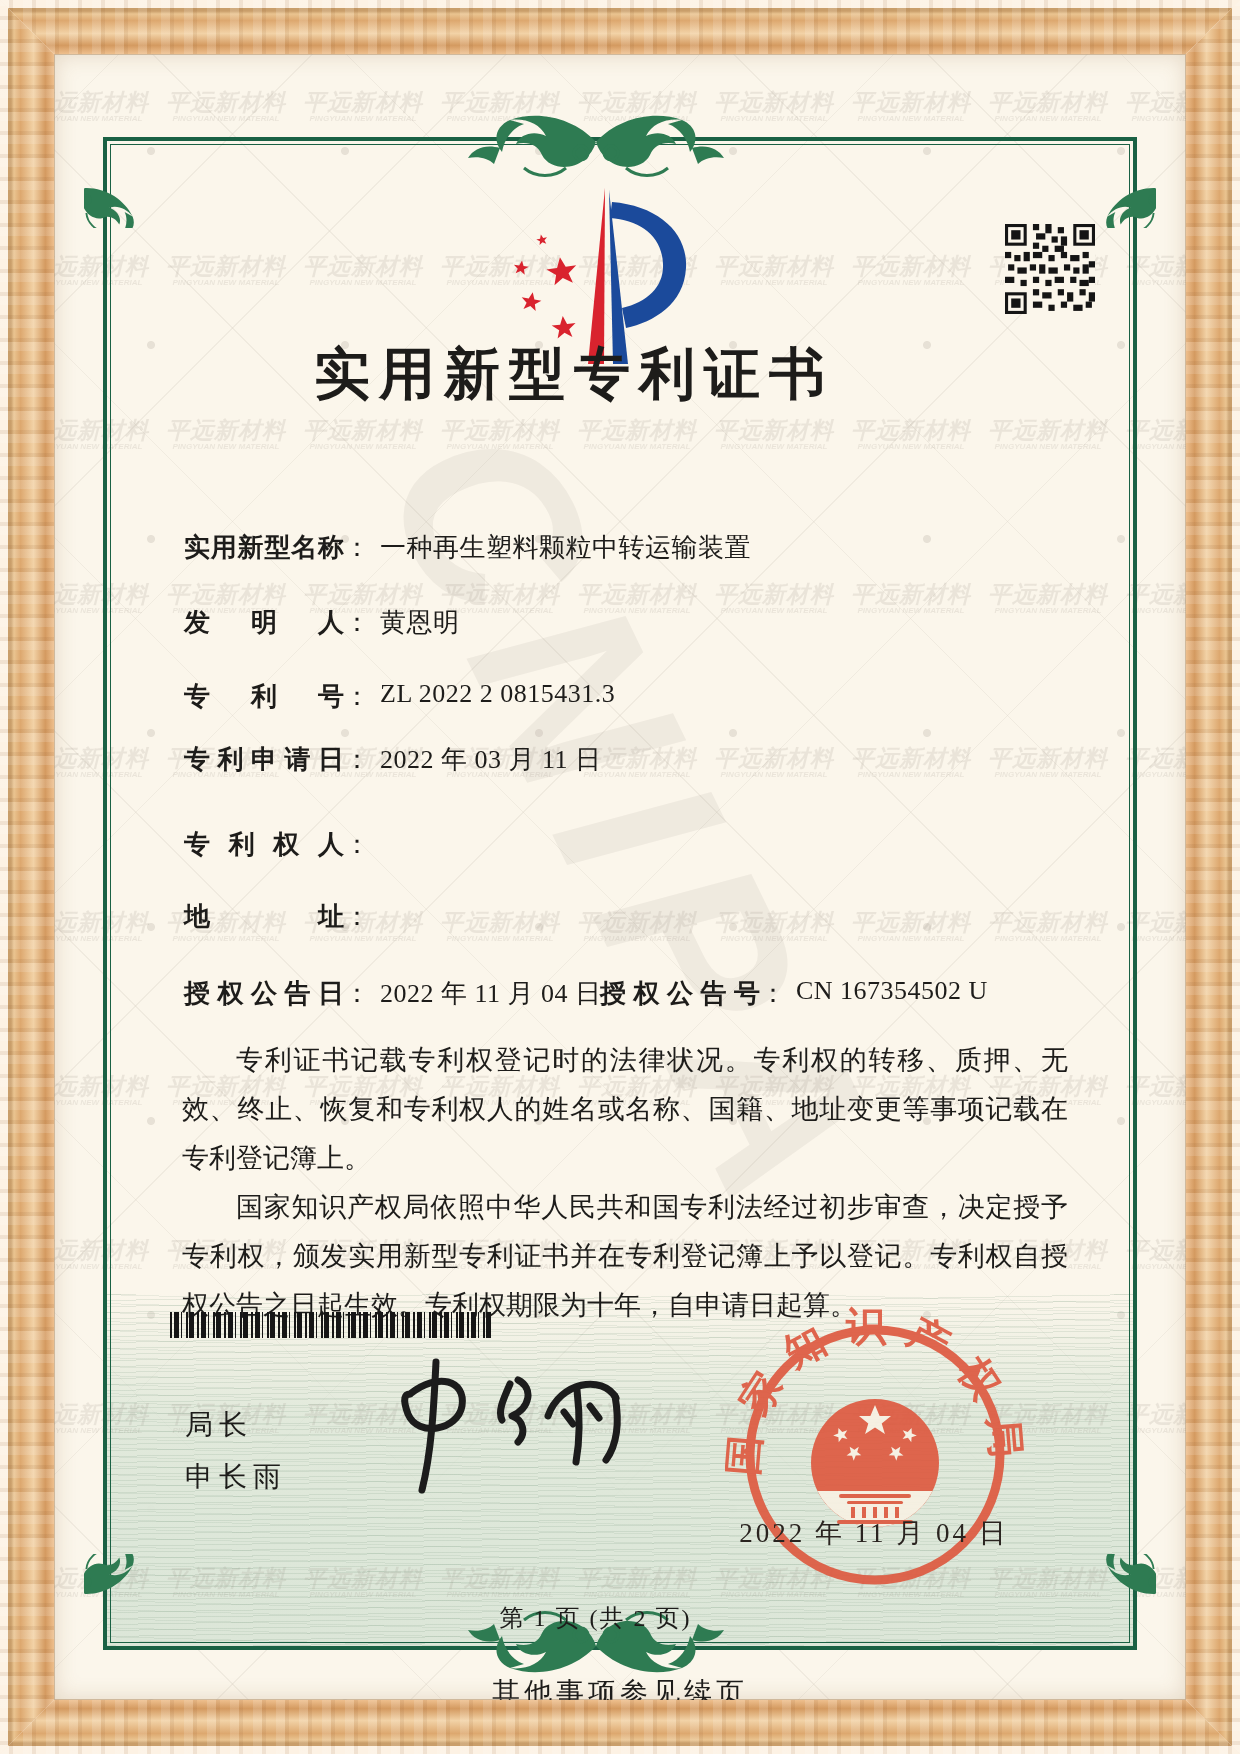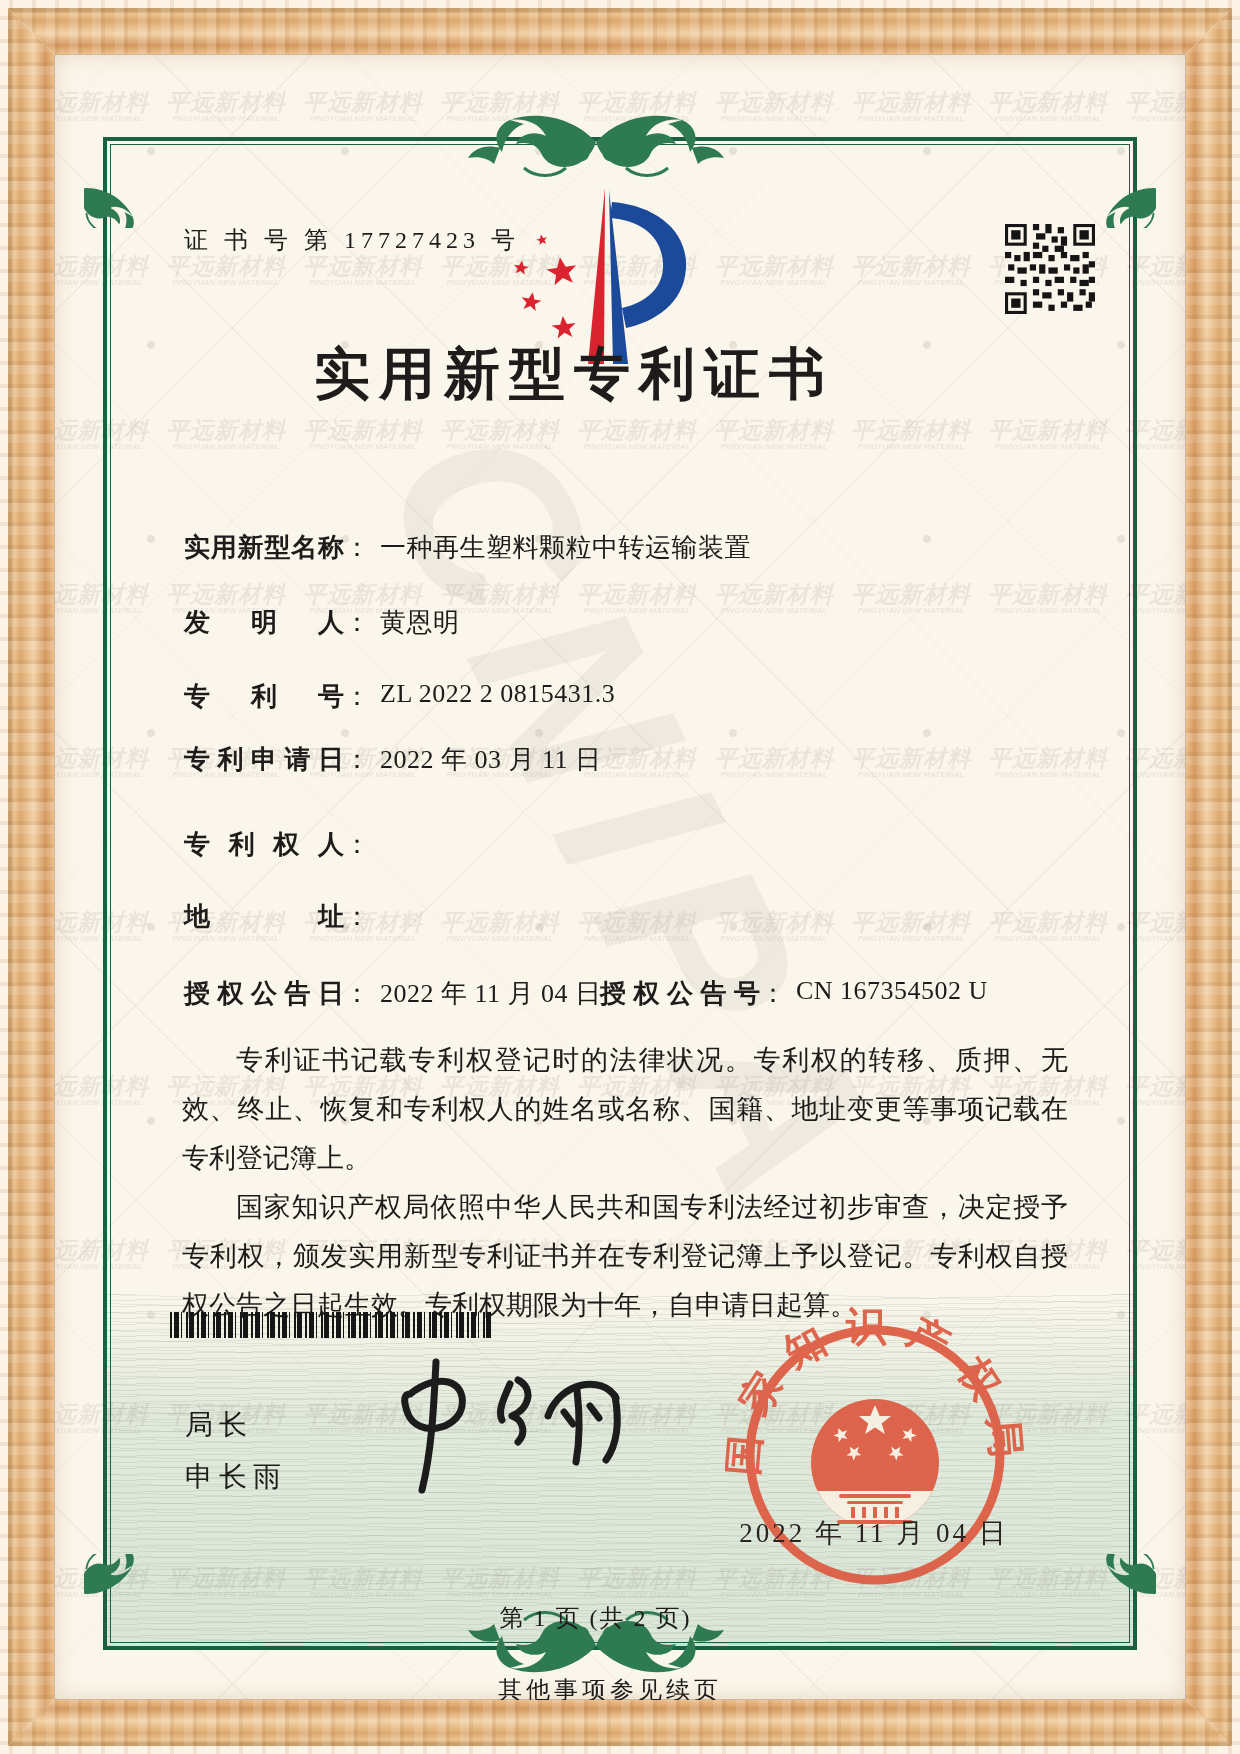--- a/index.html
+++ b/index.html
@@ -95,21 +95,21 @@
       #161616 16px 18px, transparent 18px 19px,
       #161616 19px 24px, transparent 24px 27px);
   }
   #director-title,#director-name{left:131px;font-size:28px;font-family:"Liberation Sans","DejaVu Sans",sans-serif;letter-spacing:6px;}
   #director-title{top:1352px;}
   #director-name{top:1404px;}
   #signature{left:298px;top:1296px;}
   #seal{left:671px;top:1251px;opacity:.92;}
   #seal-date{left:620px;top:1461px;width:400px;text-align:center;font-size:27px;letter-spacing:3px;color:#2a2420;z-index:6;}
   #page-info{left:49px;top:1548px;width:985px;text-align:center;font-size:24px;letter-spacing:2px;}
-  #footer-note{left:39px;top:1620px;width:1034px;text-align:center;font-size:24px;letter-spacing:4px;z-index:4;font-family:Liberation Mono, monospace;}
+  #footer-note{left:49px;top:1620px;width:1034px;text-align:center;font-size:28px;letter-spacing:4px;z-index:4;font-family:Liberation Mono, monospace;}
 </style>
 </head>
 <body>
 
 <div class="wood wood-h wood-top"></div>
 <div class="wood wood-h wood-bottom"></div>
 <div class="wood wood-v wood-left"></div>
 <div class="wood wood-v wood-right"></div>
 
 <div id="paper">
@@ -509,21 +509,20 @@
   <svg class="orn" style="left:992px;top:64px;transform:scaleX(-1);" width="110" height="110" viewBox="0 0 140 80">
     <use href="#flo-half" transform="translate(20,40) rotate(45) scale(.8)"></use>
   </svg>
   <svg class="orn" style="left:30px;top:1500px;transform:scaleY(-1);" width="110" height="110" viewBox="0 0 140 80">
     <use href="#flo-half" transform="translate(20,40) rotate(45) scale(.8)"></use>
   </svg>
   <svg class="orn" style="left:992px;top:1500px;transform:scale(-1,-1);" width="110" height="110" viewBox="0 0 140 80">
     <use href="#flo-half" transform="translate(20,40) rotate(45) scale(.8)"></use>
   </svg>
 
-  <div class="content" id="cert-no">证 书 号 第 17727423 号</div>
 
   <svg class="content" id="logo" width="190" height="200" viewBox="0 0 190 200">
     <g fill="#d9232e">
       <use href="#star5" transform="translate(42,60) scale(.55) rotate(-12)"></use>
       <use href="#star5" transform="translate(21,88) scale(.75) rotate(8)"></use>
       <use href="#star5" transform="translate(62,92) scale(1.5) rotate(-8)"></use>
       <use href="#star5" transform="translate(31,122) scale(1.0) rotate(10)"></use>
       <use href="#star5" transform="translate(64,148) scale(1.2) rotate(-6)"></use>
     </g>
     <path d="M105,8 L88,184 L104,184 Z" fill="#d9232e"></path>

